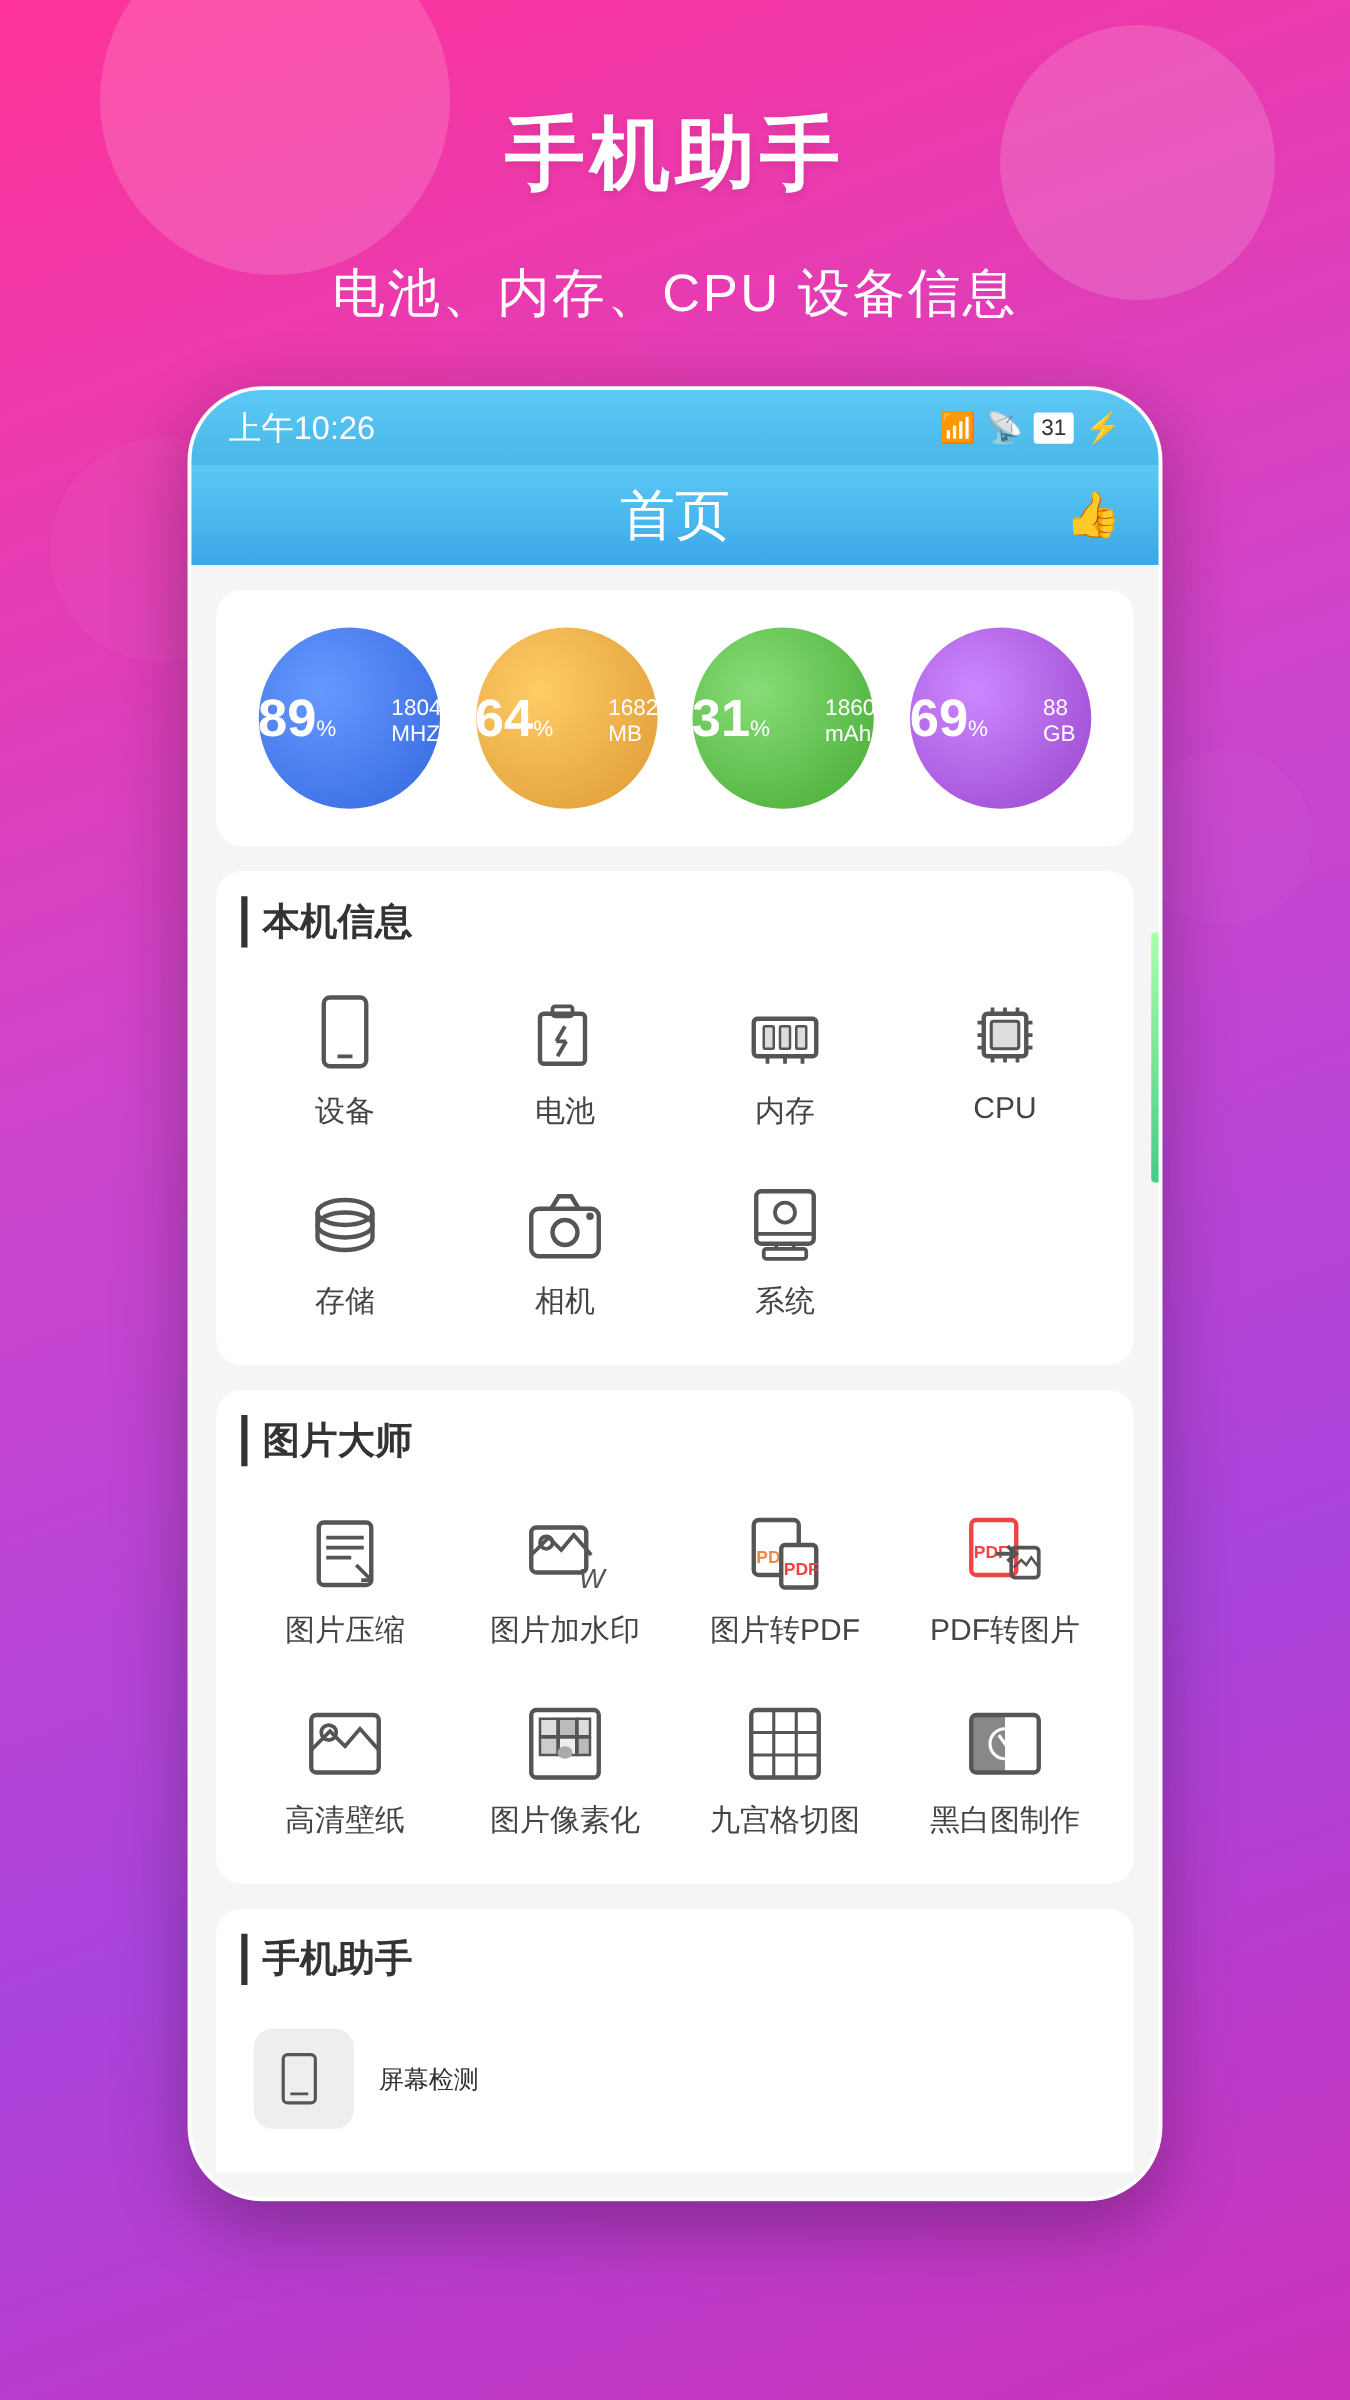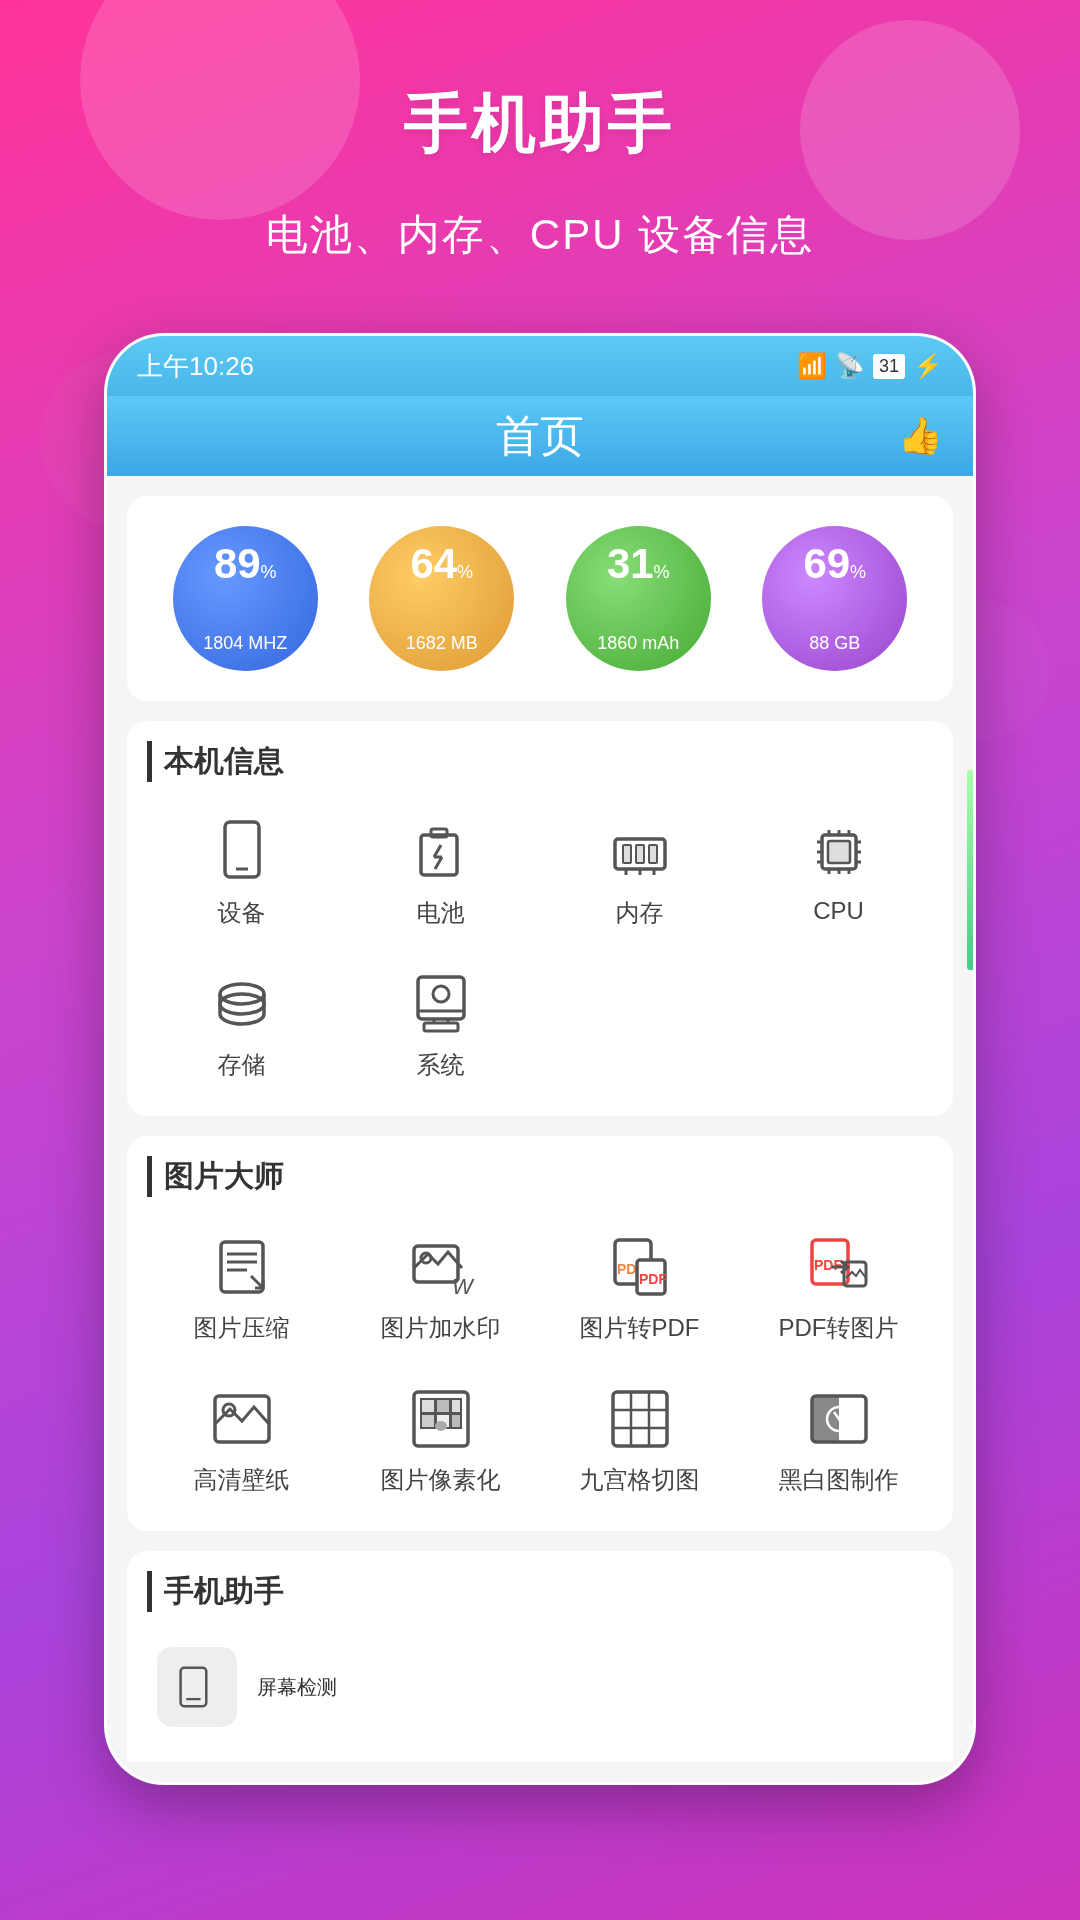--- a/index.html
+++ b/index.html
@@ -40,25 +40,25 @@
     }
     .subtitle {
       font-size: 42px;
       color: white;
       margin-top: 40px;
       letter-spacing: 2px;
     }
 
     
     .phone-mockup {
-      width: 872px;
+      width: 780px;
       min-height: 1300px;
       background: white;
       border-radius: 60px;
-      margin-top: 40px;
+      margin-top: 16px;
       position: relative;
       z-index: 2;
       overflow: hidden;
       box-shadow: 0 20px 60px rgba(0,0,0,0.3);
       border: 3px solid rgba(255,255,255,0.8);
     }
 
     
     .status-bar {
       background: linear-gradient(180deg, #5bc8f5 0%, #4ab8e8 100%);
@@ -122,21 +122,21 @@
       display: flex;
       justify-content: space-around;
       align-items: center;
       margin-bottom: 20px;
     }
     .stat-circle {
       width: 145px;
       height: 145px;
       border-radius: 50%;
       display: flex;
-      flex-direction: column;
+      flex-direction: row;
       align-items: center;
       justify-content: center;
       color: white;
       gap: 44px;
     }
     .stat-circle.blue { background: radial-gradient(circle at 35% 35%, #6699ff, #3366dd); }
     .stat-circle.orange { background: radial-gradient(circle at 35% 35%, #ffcc66, #dd9933); }
     .stat-circle.green { background: radial-gradient(circle at 35% 35%, #88dd77, #44aa33); }
     .stat-circle.purple { background: radial-gradient(circle at 35% 35%, #cc88ff, #9944cc); }
     .stat-num {
@@ -359,20 +359,29 @@
 
         <div class="icon-item">
           <svg class="icon-svg" viewBox="0 0 70 70">
             <ellipse cx="35" cy="25" rx="22" ry="10" fill="none" stroke="#555" stroke-width="3.5"></ellipse>
             <path d="M13 25 v20 c0 5.5 10 10 22 10 s22-4.5 22-10 V25" fill="none" stroke="#555" stroke-width="3.5"></path>
             <ellipse cx="35" cy="35" rx="22" ry="10" fill="none" stroke="#555" stroke-width="3.5"></ellipse>
           </svg>
           <span class="icon-label">存储</span>
         </div>
 
+        <div class="icon-item">
+          <svg class="icon-svg" viewBox="0 0 70 70">
+            <rect x="8" y="22" width="54" height="38" rx="6" fill="none" stroke="#555" stroke-width="3.5"></rect>
+            <path d="M24 22 l6-10 h10 l6 10" fill="none" stroke="#555" stroke-width="3.5"></path>
+            <circle cx="35" cy="41" r="10" fill="none" stroke="#555" stroke-width="3.5"></circle>
+            <circle cx="55" cy="28" r="3" fill="#555"></circle>
+          </svg>
+          <span class="icon-label">相机</span>
+        </div>
 
         <div class="icon-item">
           <svg class="icon-svg" viewBox="0 0 70 70">
             <rect x="12" y="8" width="46" height="42" rx="4" fill="none" stroke="#555" stroke-width="3.5"></rect>
             <line x1="12" y1="42" x2="58" y2="42" stroke="#555" stroke-width="3"></line>
             <rect x="18" y="54" width="34" height="8" rx="2" fill="none" stroke="#555" stroke-width="3"></rect>
             <line x1="28" y1="50" x2="28" y2="54" stroke="#555" stroke-width="3"></line>
             <line x1="42" y1="50" x2="42" y2="54" stroke="#555" stroke-width="3"></line>
             <circle cx="35" cy="25" r="8" fill="none" stroke="#555" stroke-width="3"></circle>
           </svg>

